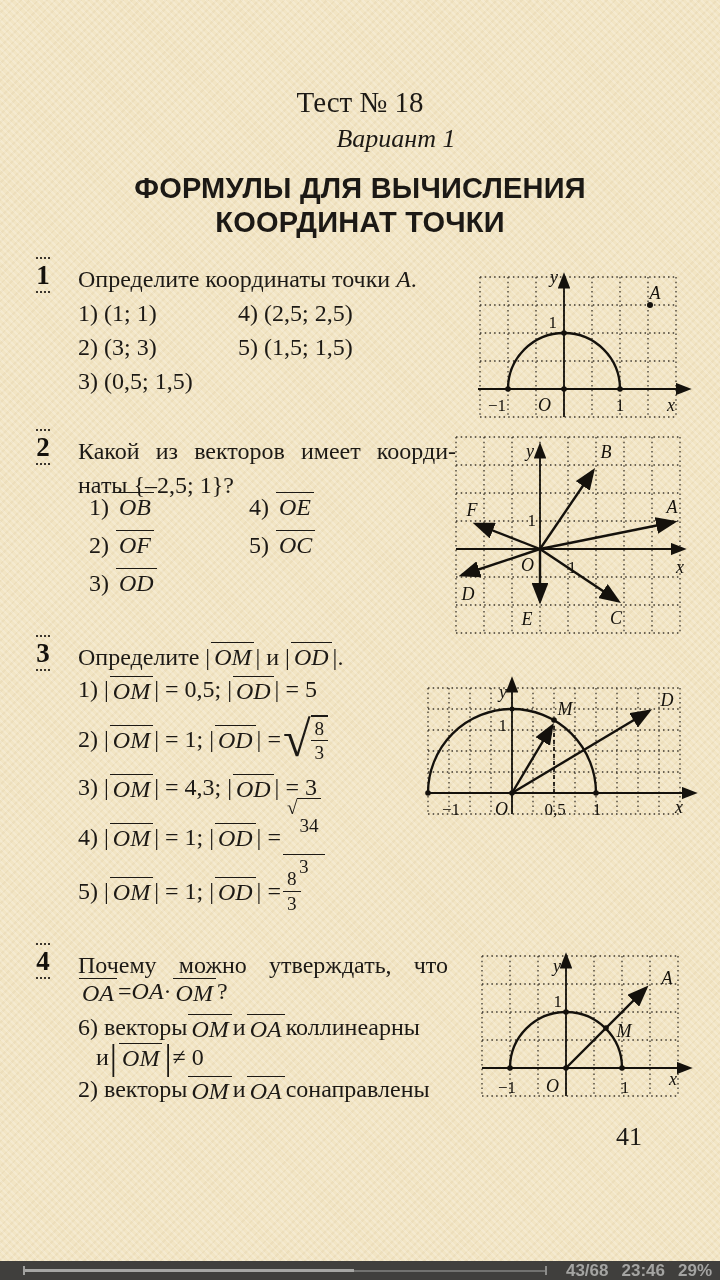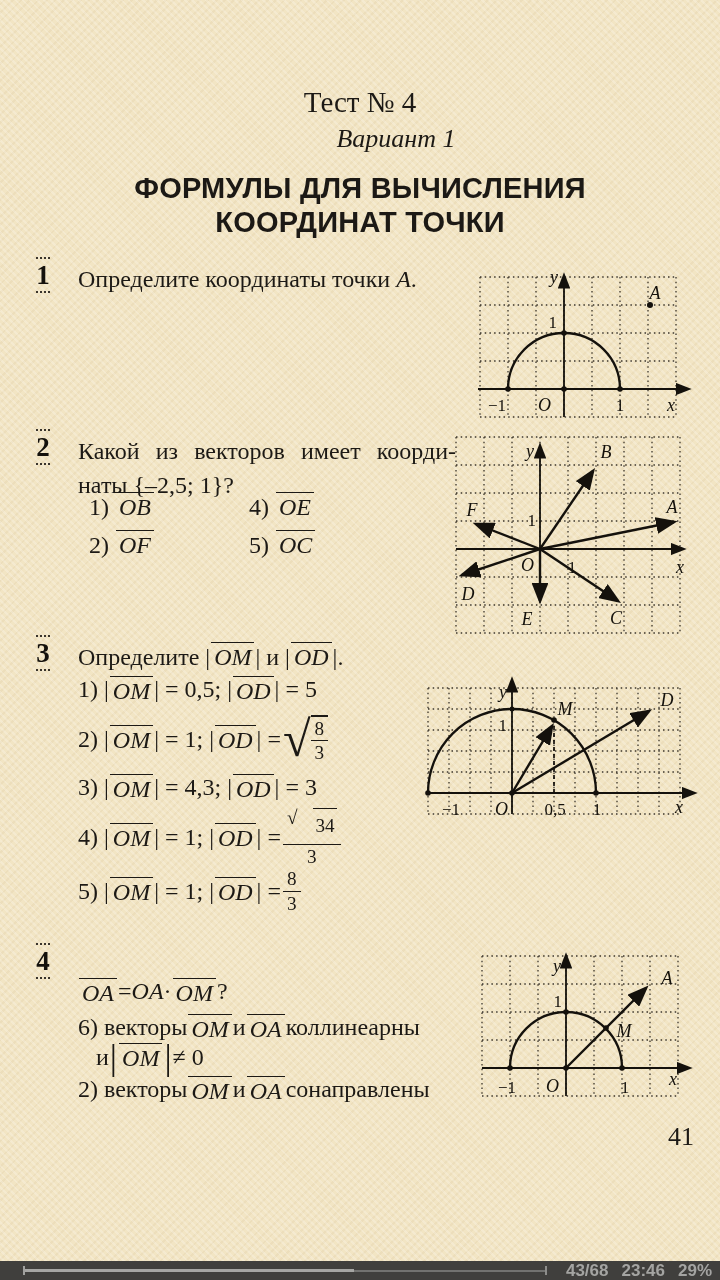--- a/index.html
+++ b/index.html
@@ -50,57 +50,65 @@
   }
   .frac{display:inline-flex;flex-direction:column;vertical-align:middle;text-align:center;
         font-size:.8em;line-height:1.12;margin:0 2px;}
   .frac .fnum{border-bottom:1.8px solid #1c1915;padding:0 4px 1px 4px;display:block;}
   .frac .fden{padding-top:1px;display:block;}
   .sqrtfrac{display:inline-flex;align-items:center;margin-left:2px;}
   .sqrtfrac .rad{font-size:2.1em;line-height:.8;font-weight:400;}
   .sqrtfrac .frac{border-top:2px solid #1c1915;margin:0;padding-top:1px;}
   .sqrt{display:inline-flex;align-items:flex-start;}
   .sqrt .rad{line-height:1;}
-  .sqrt .rbody{border-top:1.8px solid #1c1915;padding:6px 2px;margin-left:16px;}
+  .sqrt .rbody{border-top:1.8px solid #1c1915;padding:16px 2px;}
   .bigbar{font-size:1.5em;font-weight:400;line-height:1;vertical-align:-4px;margin:0 1px;}
 
   .fig{position:absolute;}
   .sl{font:italic 18px "Liberation Serif", serif;fill:#14110c;}
   .sn{font:17px "Liberation Serif", serif;fill:#14110c;}
   .grid-dots{stroke:#3c362c;stroke-width:1.3;stroke-dasharray:1.5 3.2;fill:none;}
   .ax{stroke:#14110c;stroke-width:1.8;fill:none;}
   .vc{stroke:#14110c;stroke-width:2.4;fill:none;}
   .crv{stroke:#14110c;stroke-width:2.3;fill:none;}
   .dsh{stroke:#14110c;stroke-width:1.7;stroke-dasharray:4 3;fill:none;}
   .dot{fill:#14110c;}
 
-  .page-num{position:absolute;top:1122px;left:668px;font-size:26px;}
+  .page-num{position:absolute;top:1122px;left:616px;font-size:26px;}
 
   .status-bar{position:absolute;left:0;top:1261px;width:720px;height:19px;background:#403f3d;text-align:center;}
   .progress{position:absolute;left:23px;top:0;width:524px;height:19px;}
   .p-start{position:absolute;left:0;top:5px;width:2px;height:9px;background:#a0a09e;}
   .p-done{position:absolute;left:2px;top:8px;height:3px;background:#a6a6a4;}
   .p-rest{position:absolute;top:9px;height:2px;background:#727270;right:2px;}
   .p-end{position:absolute;right:0;top:5px;width:2px;height:9px;background:#8d8d8b;}
   .status-text{position:absolute;right:8px;top:0;height:19px;display:flex;gap:13px;align-items:center;
     font-family:"Liberation Sans", sans-serif;font-weight:700;font-size:17px;color:#a4a4a2;line-height:19px;}
 </style>
 </head>
 <body>
 
 <div class="screen">
 
-  <div class="hline h-test">Тест № 4</div>
+  <div class="hline h-test">Тест № 18</div>
   <div class="hline h-variant">Вариант 1</div>
   <div class="hline h-main h-main1">ФОРМУЛЫ ДЛЯ ВЫЧИСЛЕНИЯ</div>
   <div class="hline h-main h-main2">КООРДИНАТ ТОЧКИ</div>
 
   <section class="question q1">
     <div class="q-badge">1</div>
     <p class="prompt"><span>Определите координаты точки </span><span class="mi">A</span><span>.</span></p>
+    <div class="opts">
+      <span class="opt">1) (1; 1)</span>
+      <span class="opt">4) (2,5; 2,5)</span>
+      <span class="opt">2) (3; 3)</span>
+      <span class="opt">5) (1,5; 1,5)</span>
+      <span class="opt">3) (0,5; 1,5)</span>
+      <span class="opt"></span>
+    </div>
   </section>
 
   <svg class="fig" style="left:453px;top:263px" width="250" height="160" viewBox="0 0 250 160">
     <defs>
       <marker id="m1" markerWidth="9" markerHeight="7" refX="7.5" refY="3.5" orient="auto">
         <path d="M0 0L9 3.5L0 7Z" fill="#14110c"></path>
       </marker>
     </defs>
     <g>
       <path class="grid-dots" d="M27 14V154M55 14V154M83 14V154M111 14V154M139 14V154M167 14V154M195 14V154M223 14V154M27 14H223M27 42H223M27 70H223M27 98H223M27 126H223M27 154H223"></path>
@@ -132,20 +140,21 @@
     <div class="q-badge">2</div>
     <p class="prompt">
         <span class="just" style="display:block">Какой из векторов имеет коорди-</span>
         <span style="display:block">наты {–2,5; 1}?</span>
       </p>
     <div class="opts">
       <span class="opt"><span>1) </span><span class="vec">OB</span></span>
       <span class="opt"><span>4) </span><span class="vec">OE</span></span>
       <span class="opt"><span>2) </span><span class="vec">OF</span></span>
       <span class="opt"><span>5) </span><span class="vec">OC</span></span>
+      <span class="opt"><span>3) </span><span class="vec">OD</span></span>
       <span class="opt"></span>
     </div>
   </section>
 
   <svg class="fig" style="left:450px;top:433px" width="245" height="205" viewBox="0 0 245 205">
     <defs>
       <marker id="m2" markerWidth="9" markerHeight="7" refX="7.5" refY="3.5" orient="auto">
         <path d="M0 0L9 3.5L0 7Z" fill="#14110c"></path>
       </marker>
     </defs>
@@ -271,20 +280,23 @@
       <text class="sn" x="140" y="150" text-anchor="middle">0,5</text>
       <text class="sn" x="182" y="150" text-anchor="middle">1</text>
       <text class="sn" x="92" y="66" text-anchor="end">1</text>
       <text class="sl" x="150" y="50" text-anchor="middle">M</text>
       <text class="sl" x="252" y="41" text-anchor="middle">D</text>
     </g>
   </svg>
 
   <section class="question q4">
     <div class="q-badge">4</div>
+    <p class="prompt" style="width:370px">
+        <span class="just" style="display:block">Почему можно утверждать, что</span>
+      </p>
     <div class="mrow" style="top:36px">
         <span class="vec">OA</span>
         <span> = </span>
         <span class="mi">OA</span>
         <span> · </span>
         <span class="vec">OM</span>
         <span>?</span>
       </div>
     <div class="mrow" style="top:72px">
         <span>6) векторы </span>

